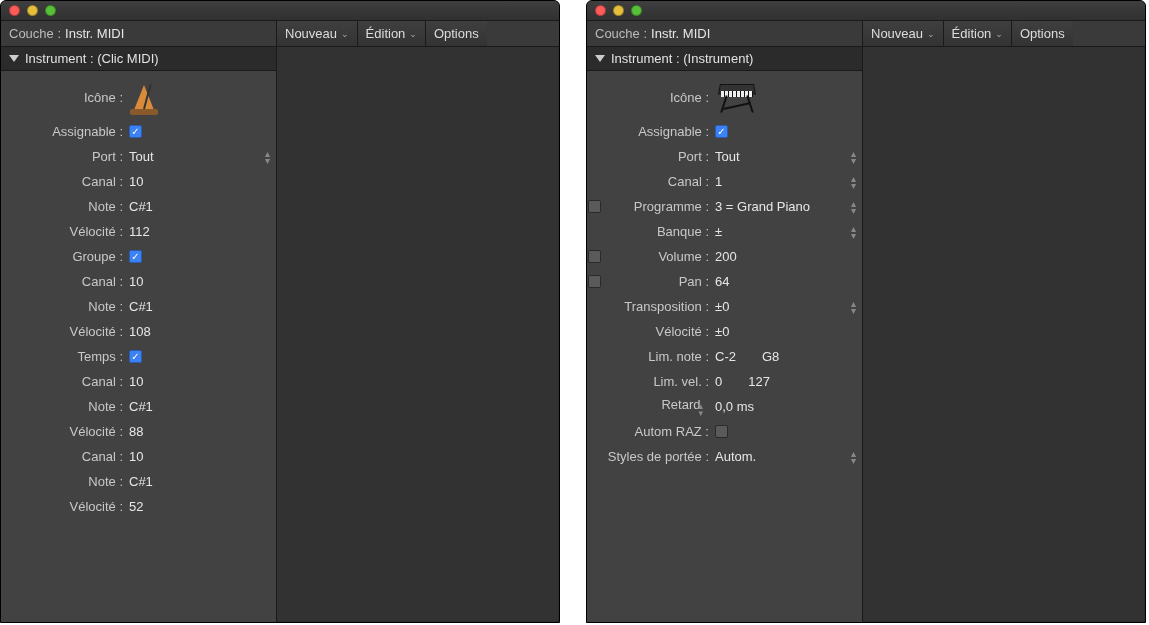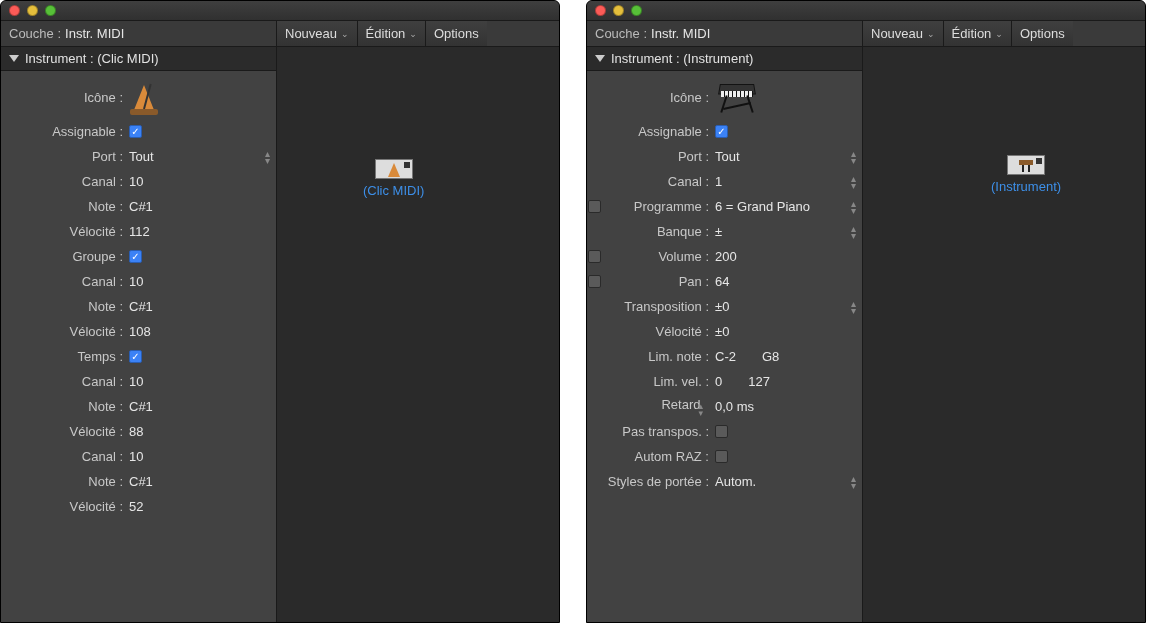--- a/index.html
+++ b/index.html
@@ -201,29 +201,20 @@
             </div>
           </div>
           <div class="prow">
             <div class="plabel">Vélocité :</div>
             <div class="pvalue">
               <span>52</span>
             </div>
           </div>
         </div>
     </div>
-    <div class="canvas">
-      <div class="obj" style="left:86px; top:112px;">
-        <div class="iconbox">
-            <div class="mini-metro"></div>
-            <div class="flag"></div>
-          </div>
-        <div>(Clic MIDI)</div>
-      </div>
-    </div>
   </div>
 </div>
 
 <div class="window">
   <div class="titlebar">
     <div class="traffic">
       <div class="dot red"></div>
       <div class="dot yellow"></div>
       <div class="dot green"></div>
     </div>
@@ -294,21 +285,21 @@
                 <span>▾</span>
               </div>
             </div>
           </div>
           <div class="prow">
             <div class="precheck">
               <span class="checkbox"></span>
             </div>
             <div class="plabel" style="width: 114px;">Programme :</div>
             <div class="pvalue">
-              <span>6 = Grand Piano</span>
+              <span>3 = Grand Piano</span>
               <div class="stepper">
                 <span>▴</span>
                 <span>▾</span>
               </div>
             </div>
           </div>
           <div class="prow">
             <div class="precheck"></div>
             <div class="plabel" style="width: 114px;">Banque :</div>
             <div class="pvalue">
@@ -374,48 +365,32 @@
             <div class="plabel" style="width: 114px;">Retard<span style="font-size: 9px; color: rgb(136, 136, 136); margin: 0px 6px 0px -2px; display: inline-flex; flex-direction: column; line-height: 7px;">
                 <span>▴</span>
                 <span>▾</span>
               </span></div>
             <div class="pvalue">
               <span>0,0 ms</span>
             </div>
           </div>
           <div class="prow">
             <div class="precheck"></div>
-            <div class="plabel" style="width: 114px;">Pas transpos. :</div>
+            <div class="plabel" style="width: 114px;">Autom RAZ :</div>
             <div class="pvalue">
               <span class="checkbox"></span>
             </div>
           </div>
           <div class="prow">
             <div class="precheck"></div>
-            <div class="plabel" style="width: 114px;">Autom RAZ :</div>
-            <div class="pvalue">
-              <span class="checkbox"></span>
-            </div>
-          </div>
-          <div class="prow">
-            <div class="precheck"></div>
             <div class="plabel" style="width: 114px;">Styles de portée :</div>
             <div class="pvalue">
               <span>Autom.</span>
               <div class="stepper">
                 <span>▴</span>
                 <span>▾</span>
               </div>
             </div>
           </div>
         </div>
-    </div>
-    <div class="canvas">
-      <div class="obj" style="left:128px; top:108px;">
-        <div class="iconbox">
-            <div class="mini-synth"></div>
-            <div class="flag"></div>
-          </div>
-        <div>(Instrument)</div>
-      </div>
     </div>
   </div>
 </div>
 
 </body></html>

